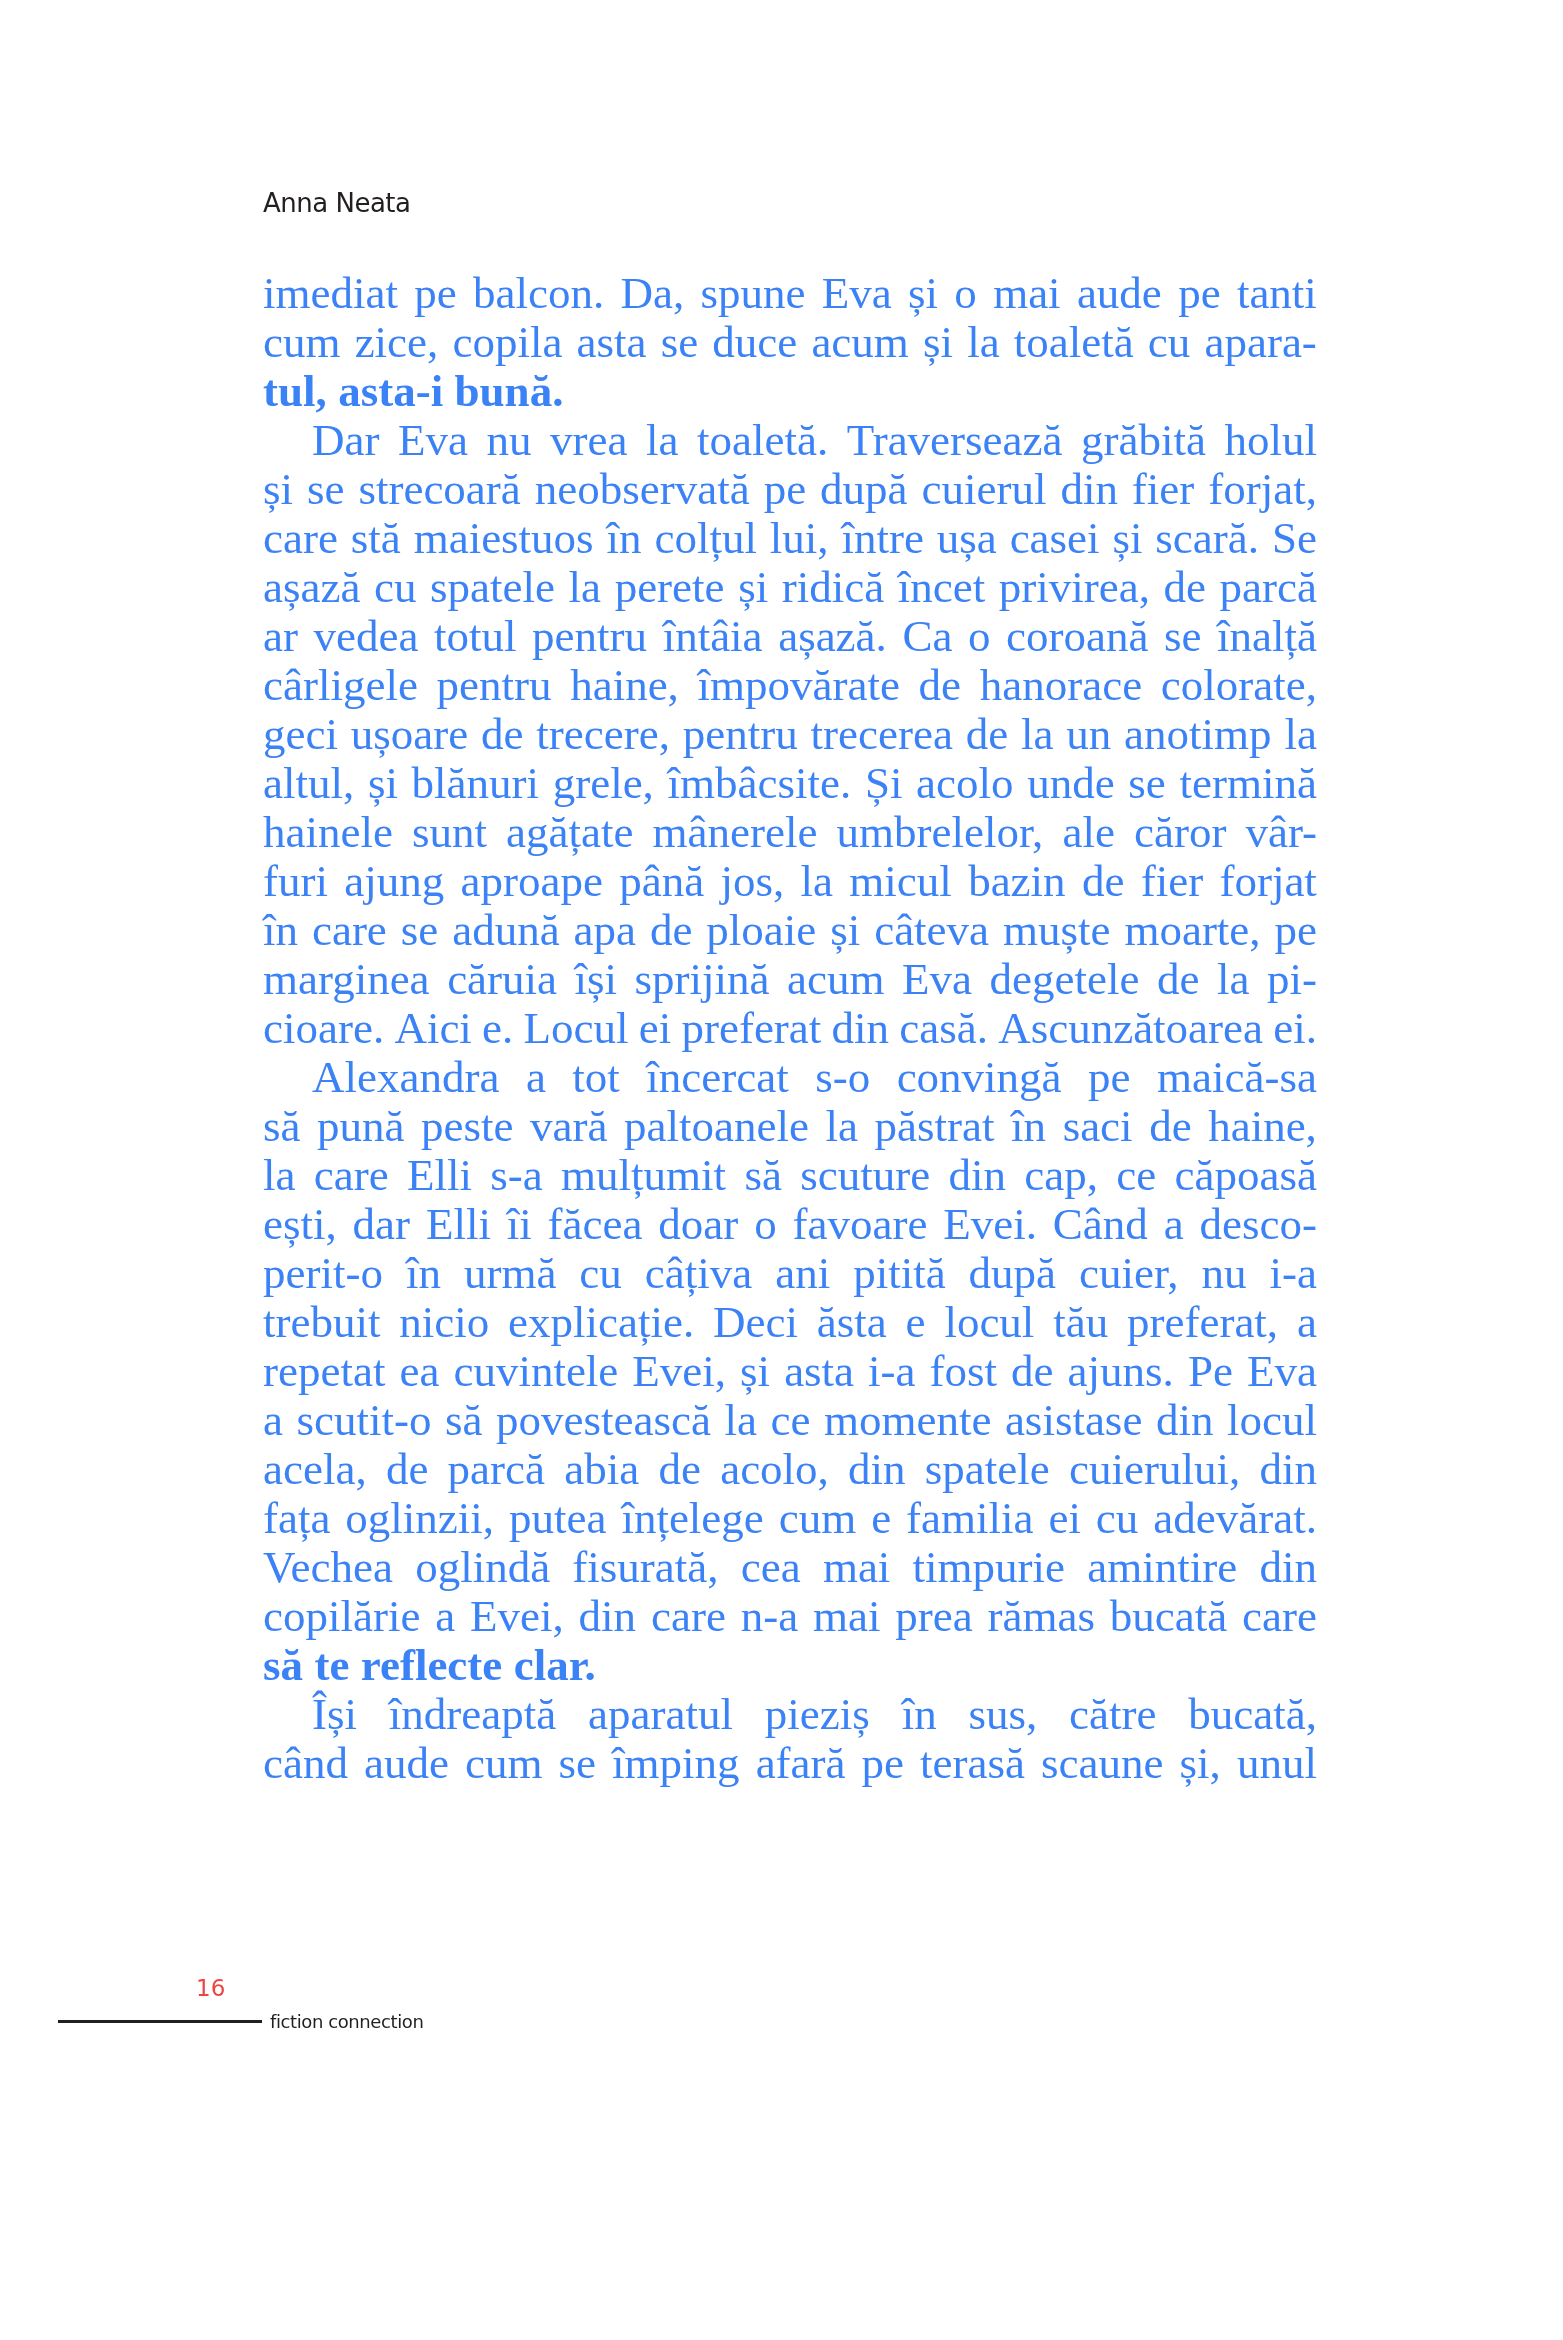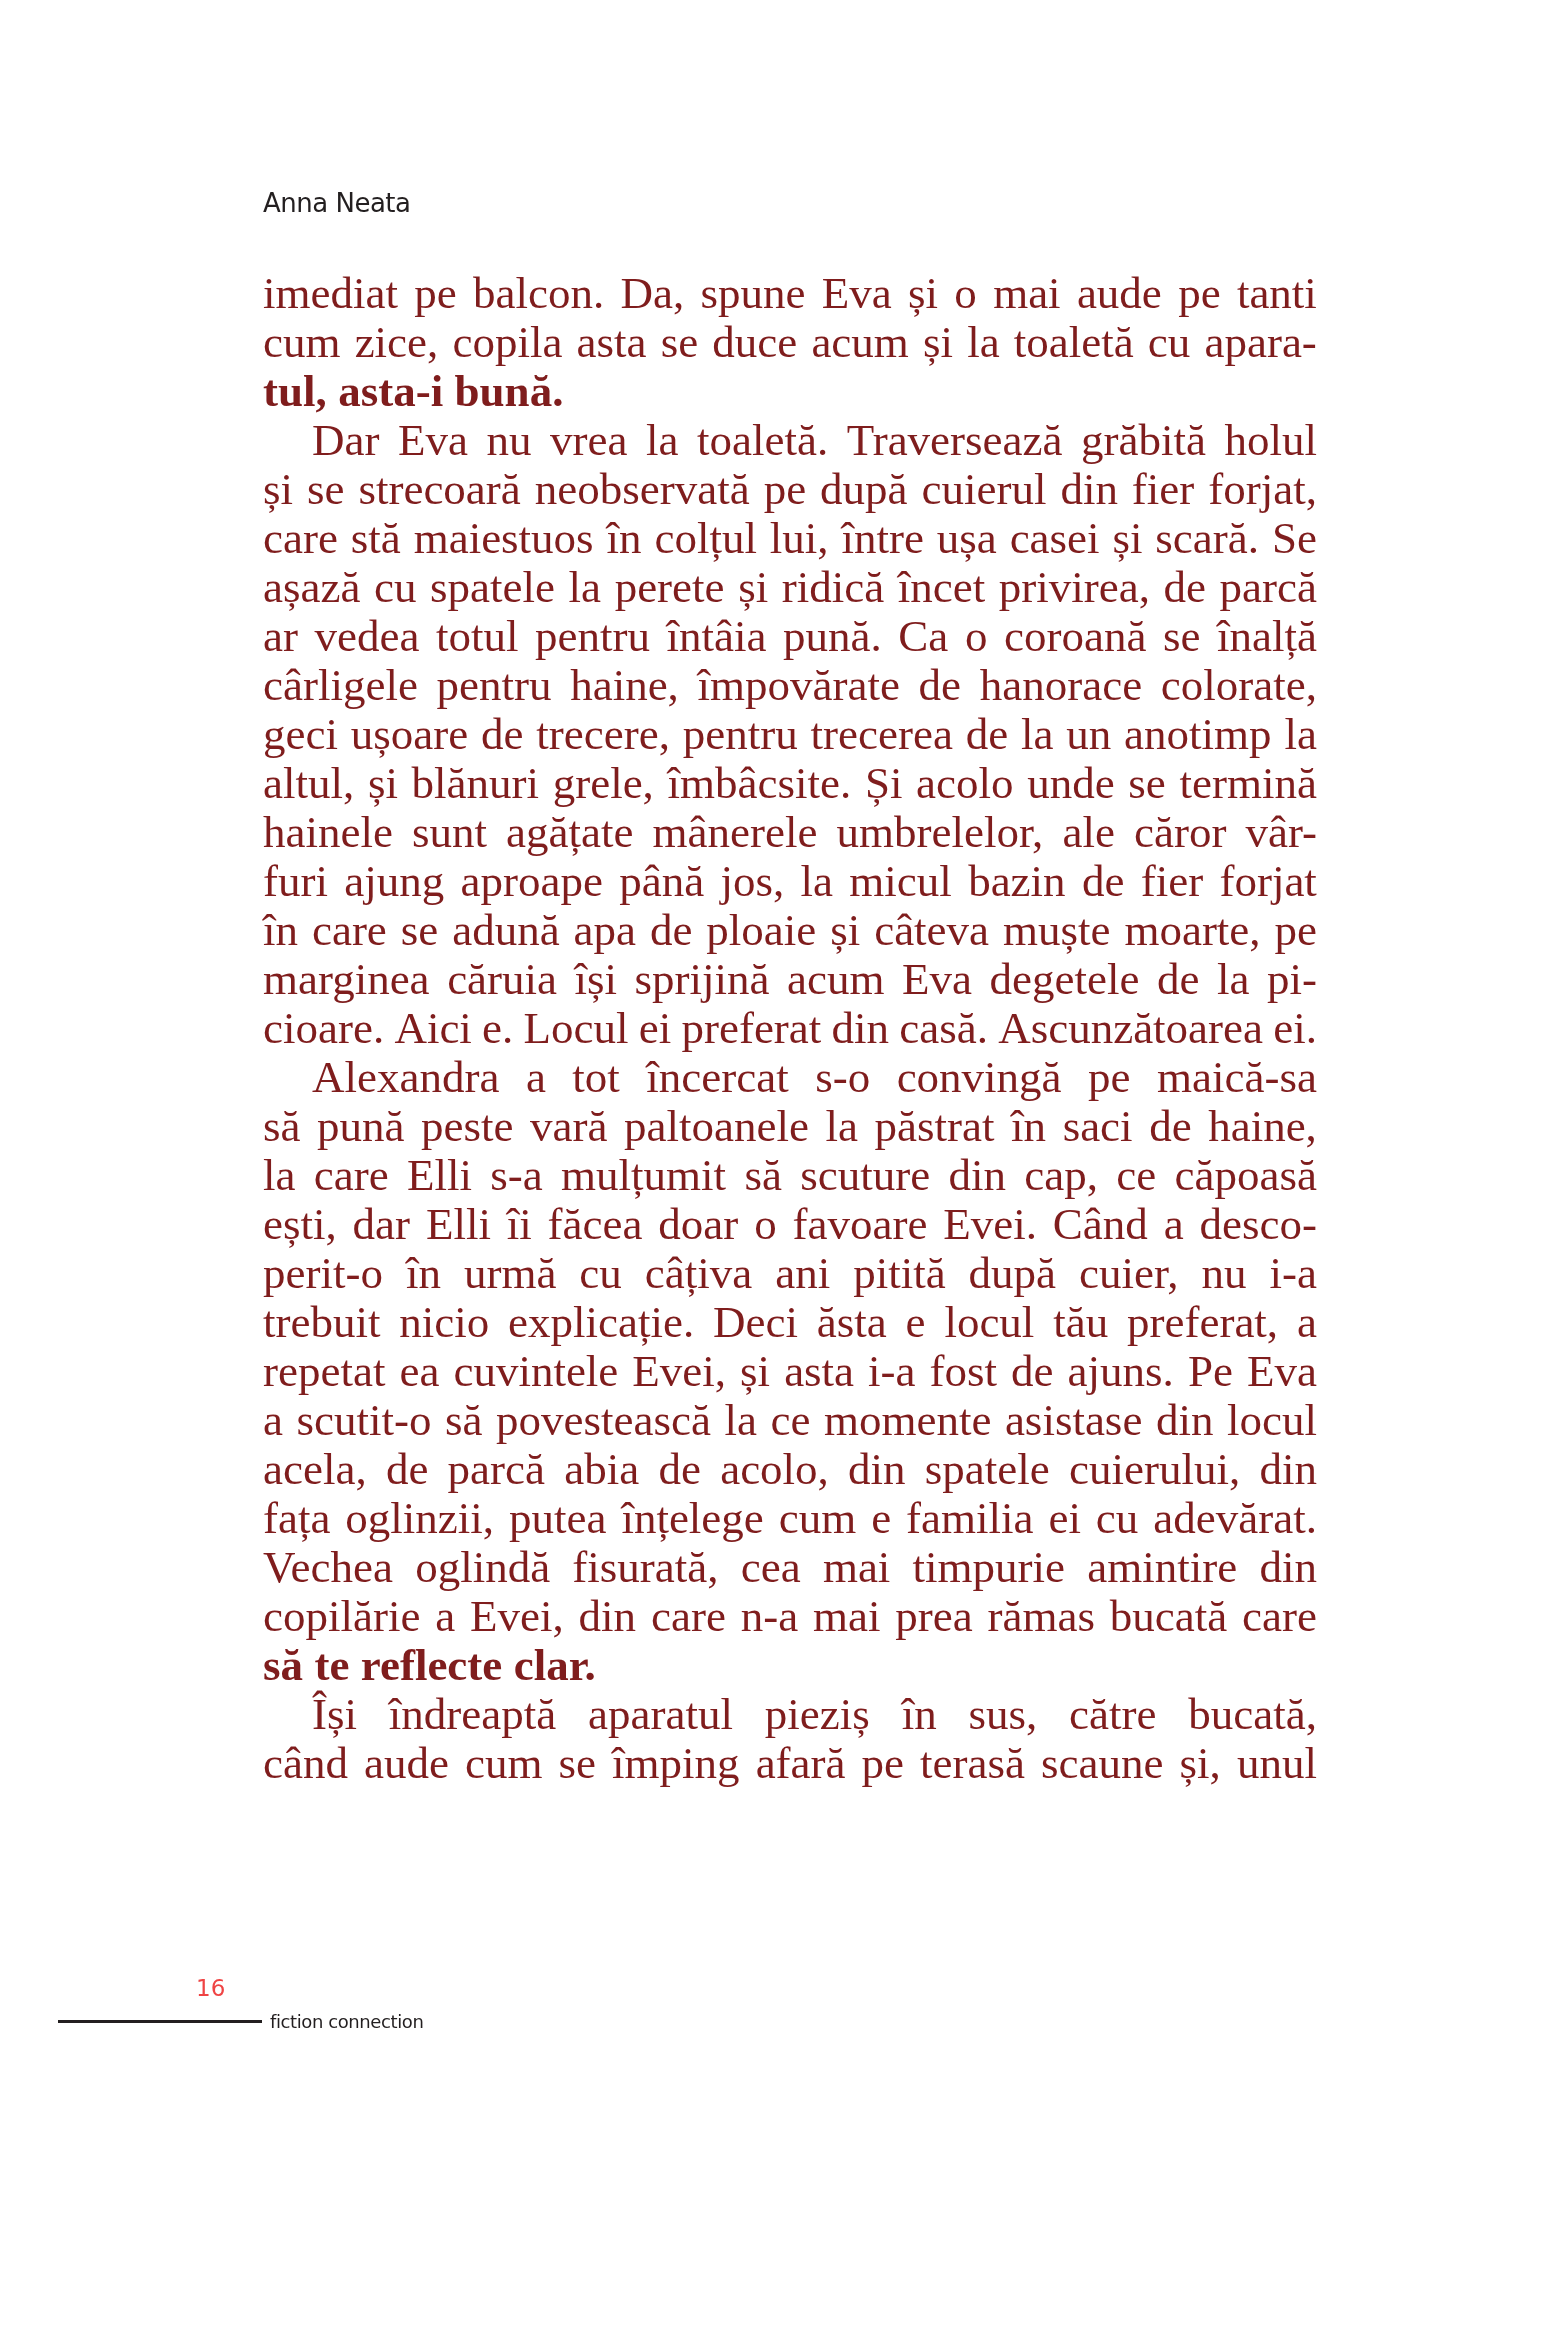--- a/index.html
+++ b/index.html
@@ -24,21 +24,21 @@
     color: #231f20;
   }
   .text-block {
     position: absolute;
     left: 263px;
     top: 269px;
     width: 1054px;
     font-family: "Liberation Serif", serif;
     font-size: 45px;
     line-height: 49px;
-    color: #7f1d1d;
+    color: #3b82f6;
   }
   .line {
     display: flex;
     justify-content: space-between;
     white-space: pre;
     height: 49px;
   }
   .line.last {
     justify-content: flex-start;
   }
@@ -85,21 +85,21 @@
 <div class="running-head">Anna Neata</div>
 
 <div class="text-block" id="text-block">
     <div class="line"><span class="w">imediat</span><span class="w">pe</span><span class="w">balcon.</span><span class="w">Da,</span><span class="w">spune</span><span class="w">Eva</span><span class="w">și</span><span class="w">o</span><span class="w">mai</span><span class="w">aude</span><span class="w">pe</span><span class="w">tanti</span></div>
     <div class="line"><span class="w">cum</span><span class="w">zice,</span><span class="w">copila</span><span class="w">asta</span><span class="w">se</span><span class="w">duce</span><span class="w">acum</span><span class="w">și</span><span class="w">la</span><span class="w">toaletă</span><span class="w">cu</span><span class="w">apara-</span></div>
     <div class="line last"><span class="w">tul,</span><span class="w">asta-i</span><span class="w">bună.</span></div>
     <div class="line indent"><span class="w">Dar</span><span class="w">Eva</span><span class="w">nu</span><span class="w">vrea</span><span class="w">la</span><span class="w">toaletă.</span><span class="w">Traversează</span><span class="w">grăbită</span><span class="w">holul</span></div>
     <div class="line"><span class="w">și</span><span class="w">se</span><span class="w">strecoară</span><span class="w">neobservată</span><span class="w">pe</span><span class="w">după</span><span class="w">cuierul</span><span class="w">din</span><span class="w">fier</span><span class="w">forjat,</span></div>
     <div class="line"><span class="w">care</span><span class="w">stă</span><span class="w">maiestuos</span><span class="w">în</span><span class="w">colțul</span><span class="w">lui,</span><span class="w">între</span><span class="w">ușa</span><span class="w">casei</span><span class="w">și</span><span class="w">scară.</span><span class="w">Se</span></div>
     <div class="line"><span class="w">așază</span><span class="w">cu</span><span class="w">spatele</span><span class="w">la</span><span class="w">perete</span><span class="w">și</span><span class="w">ridică</span><span class="w">încet</span><span class="w">privirea,</span><span class="w">de</span><span class="w">parcă</span></div>
-    <div class="line"><span class="w">ar</span><span class="w">vedea</span><span class="w">totul</span><span class="w">pentru</span><span class="w">întâia</span><span class="w">pună.</span><span class="w">Ca</span><span class="w">o</span><span class="w">coroană</span><span class="w">se</span><span class="w">înalță</span></div>
+    <div class="line"><span class="w">ar</span><span class="w">vedea</span><span class="w">totul</span><span class="w">pentru</span><span class="w">întâia</span><span class="w">așază.</span><span class="w">Ca</span><span class="w">o</span><span class="w">coroană</span><span class="w">se</span><span class="w">înalță</span></div>
     <div class="line"><span class="w">cârligele</span><span class="w">pentru</span><span class="w">haine,</span><span class="w">împovărate</span><span class="w">de</span><span class="w">hanorace</span><span class="w">colorate,</span></div>
     <div class="line"><span class="w">geci</span><span class="w">ușoare</span><span class="w">de</span><span class="w">trecere,</span><span class="w">pentru</span><span class="w">trecerea</span><span class="w">de</span><span class="w">la</span><span class="w">un</span><span class="w">anotimp</span><span class="w">la</span></div>
     <div class="line"><span class="w">altul,</span><span class="w">și</span><span class="w">blănuri</span><span class="w">grele,</span><span class="w">îmbâcsite.</span><span class="w">Și</span><span class="w">acolo</span><span class="w">unde</span><span class="w">se</span><span class="w">termină</span></div>
     <div class="line"><span class="w">hainele</span><span class="w">sunt</span><span class="w">agățate</span><span class="w">mânerele</span><span class="w">umbrelelor,</span><span class="w">ale</span><span class="w">căror</span><span class="w">vâr-</span></div>
     <div class="line"><span class="w">furi</span><span class="w">ajung</span><span class="w">aproape</span><span class="w">până</span><span class="w">jos,</span><span class="w">la</span><span class="w">micul</span><span class="w">bazin</span><span class="w">de</span><span class="w">fier</span><span class="w">forjat</span></div>
     <div class="line"><span class="w">în</span><span class="w">care</span><span class="w">se</span><span class="w">adună</span><span class="w">apa</span><span class="w">de</span><span class="w">ploaie</span><span class="w">și</span><span class="w">câteva</span><span class="w">muște</span><span class="w">moarte,</span><span class="w">pe</span></div>
     <div class="line"><span class="w">marginea</span><span class="w">căruia</span><span class="w">își</span><span class="w">sprijină</span><span class="w">acum</span><span class="w">Eva</span><span class="w">degetele</span><span class="w">de</span><span class="w">la</span><span class="w">pi-</span></div>
     <div class="line"><span class="w">cioare.</span><span class="w">Aici</span><span class="w">e.</span><span class="w">Locul</span><span class="w">ei</span><span class="w">preferat</span><span class="w">din</span><span class="w">casă.</span><span class="w">Ascunzătoarea</span><span class="w">ei.</span></div>
     <div class="line indent"><span class="w">Alexandra</span><span class="w">a</span><span class="w">tot</span><span class="w">încercat</span><span class="w">s-o</span><span class="w">convingă</span><span class="w">pe</span><span class="w">maică-sa</span></div>
     <div class="line"><span class="w">să</span><span class="w">pună</span><span class="w">peste</span><span class="w">vară</span><span class="w">paltoanele</span><span class="w">la</span><span class="w">păstrat</span><span class="w">în</span><span class="w">saci</span><span class="w">de</span><span class="w">haine,</span></div>

